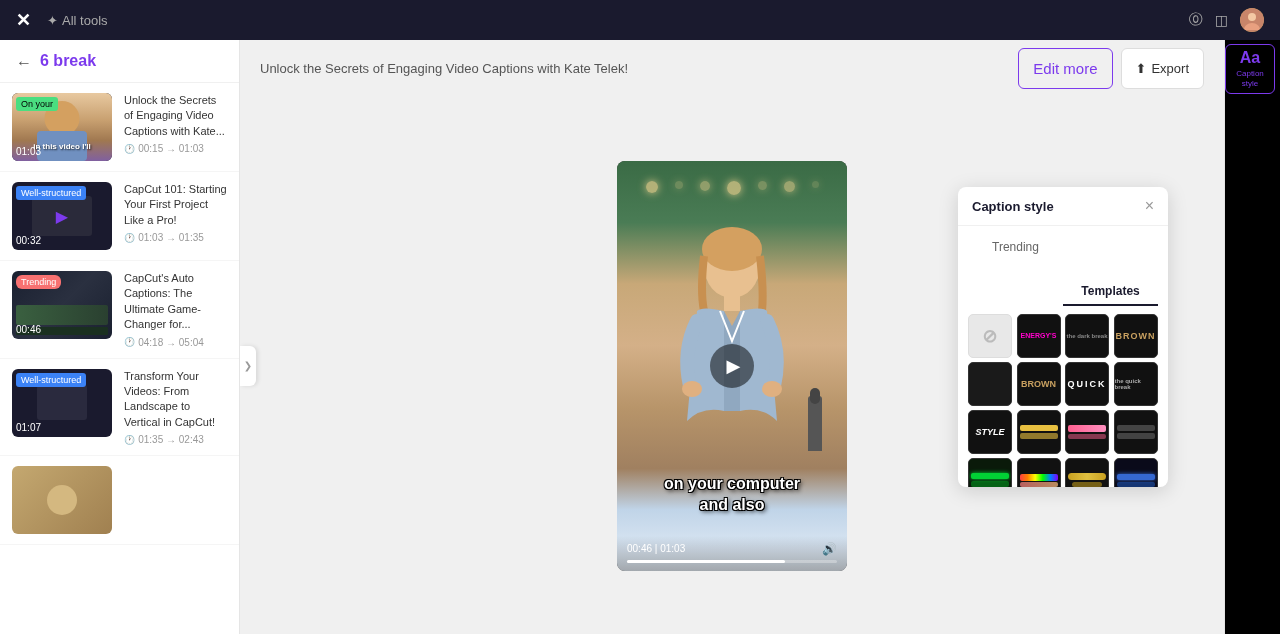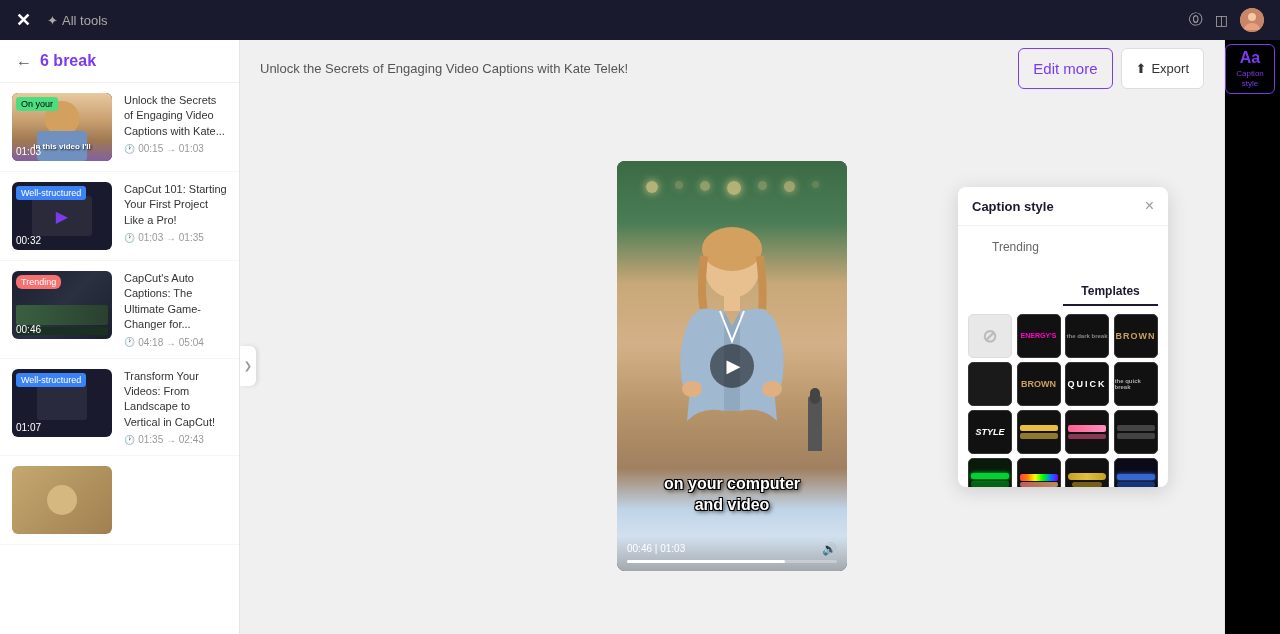--- a/index.html
+++ b/index.html
@@ -545,21 +545,21 @@
             <ellipse cx="50" cy="178" rx="10" ry="8" fill="#e0b080"></ellipse>
             <ellipse cx="130" cy="178" rx="10" ry="8" fill="#e0b080"></ellipse>
           </svg>
 
           <div style="position:absolute;right:25px;bottom:120px;width:14px;height:55px;background:#555;border-radius:3px 3px 0 0;z-index:5;">
             <div style="position:absolute;top:-8px;left:50%;transform:translateX(-50%);width:10px;height:16px;border-radius:5px;background:#444;"></div>
           </div>
 
           <div class="video-caption">
             <div>on your computer</div>
-            <div>and video</div>
+            <div>and also</div>
           </div>
         </div>
 
         <div class="play-btn">
           <span class="play-icon">▶</span>
         </div>
 
         <div class="video-controls">
           <div class="video-time-row">
             <span class="video-time">

